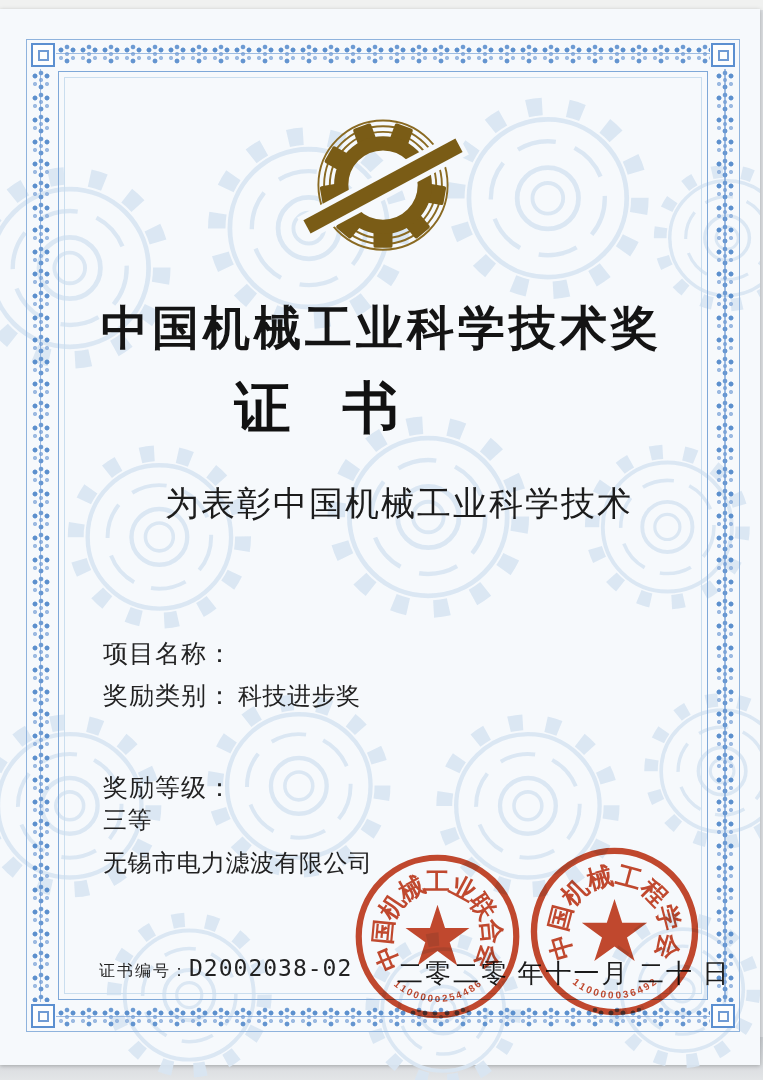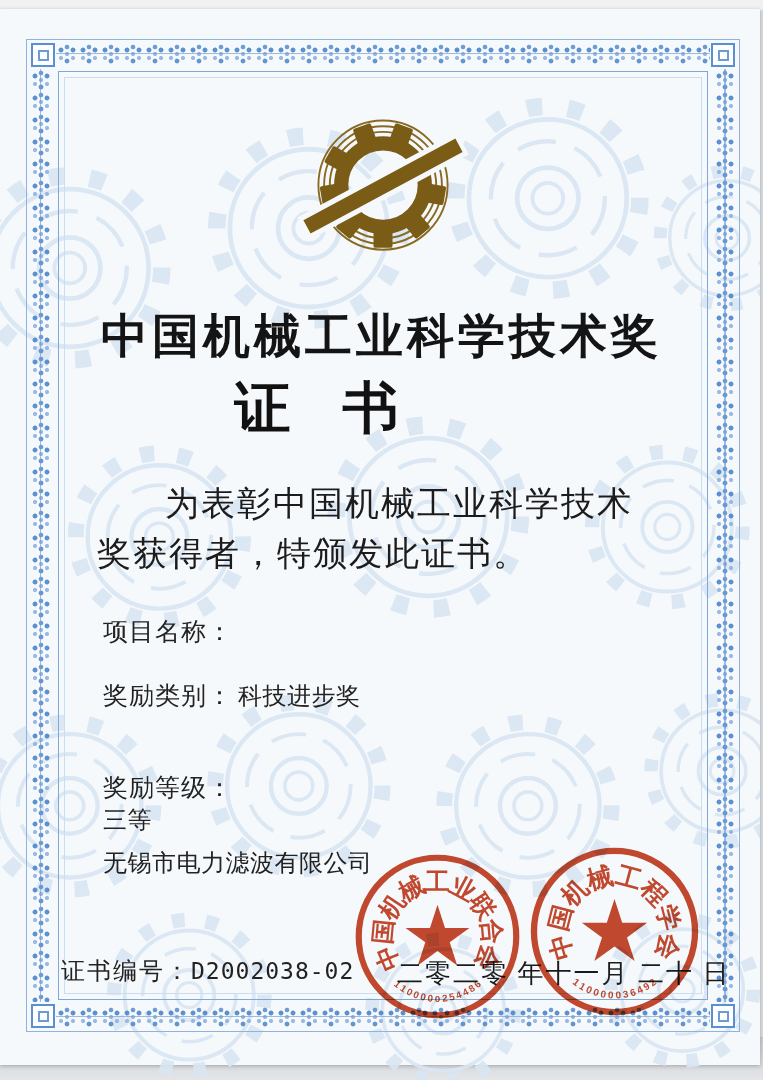--- a/index.html
+++ b/index.html
@@ -50,32 +50,32 @@
           display:flex;align-items:center;justify-content:center;}
   .corner::after{content:"";width:7px;height:7px;border:2px solid #6f9bd4;}
   .c-tl{left:31px;top:34px;} .c-tr{right:25px;top:34px;}
   .c-bl{left:31px;bottom:37px;} .c-br{right:25px;bottom:37px;}
   .frame-inner{position:absolute;left:58px;top:62px;right:52px;bottom:65px;border:1px solid #7fa8d8;}
   .frame-faint{position:absolute;left:64px;top:68px;right:58px;bottom:71px;border:1px solid #cadeef;}
   
   .emblem{position:absolute;left:288px;top:100px;width:190px;height:156px;}
   .award-title{position:absolute;left:0;width:763px;top:288px;text-align:center;
      font-size:47px;font-weight:bold;letter-spacing:4px;color:#141414;
-     font-family:"Liberation Serif", serif;margin-top:8px;}
+     font-family:"Liberation Serif", serif;}
   .doc-type{position:absolute;left:0;width:643px;top:362px;text-align:center;
      font-size:56px;font-weight:bold;color:#111;letter-spacing:10px;word-spacing:18px;}
   .citation{position:absolute;left:97px;top:470px;width:558px;font-size:34px;line-height:50px;
      color:#1c1c1c;letter-spacing:2px;}
   .citation .l1{text-indent:68px;}
   .field-row{position:absolute;left:103px;display:flex;align-items:baseline;color:#222;}
   .field-label{width:135px;font-size:25px;letter-spacing:1px;flex:0 0 auto;}
   .field-value{font-size:24px;letter-spacing:.5px;}
-  .row-1{top:606px;} .row-2{top:670px;} .row-3{top:762px;flex-direction:column;} .row-4{top:838px;}
+  .row-1{top:628px;} .row-2{top:670px;} .row-3{top:762px;flex-direction:column;} .row-4{top:838px;}
   .footer-certno{position:absolute;left:61px;top:946px;display:flex;align-items:baseline;color:#222;z-index:3;}
-  .footer-certno .lbl{font-size:24px;letter-spacing:2px;}
+  .footer-certno .lbl{font-size:16px;letter-spacing:2px;margin-left:38px;}
   .footer-certno .num{font-size:23px;font-family:"DejaVu Sans Mono", monospace;letter-spacing:1px;}
   .date-line{position:absolute;left:397px;top:947px;font-size:26px;color:#1a1a1a;letter-spacing:2px;z-index:3;}
   
   .seal{position:absolute;mix-blend-mode:multiply;opacity:.92;z-index:6;}
   .seal-left{left:349px;top:839px;width:177px;height:177px;}
   .seal-right{left:524px;top:832px;width:181px;height:181px;}
   .seal text{fill:#c23a1c;text-anchor:middle;font-family:"Liberation Sans", sans-serif;font-weight:bold;}
   .seal .seal-name text{font-size:28px;}
   .seal .seal-code text{font-size:11px;}
 </style>
@@ -145,21 +145,20 @@
       <circle cx="100" cy="78" r="44" fill="none" stroke="#7a5c16" stroke-width="15"></circle>
       <line x1="16" y1="124" x2="184" y2="34" stroke="#f6f9fc" stroke-width="27"></line>
       <line x1="20" y1="122" x2="180" y2="36" stroke="#7a5c16" stroke-width="16"></line>
     </svg>
 
     <div class="award-title">中国机械工业科学技术奖</div>
     <div class="doc-type">证 书</div>
 
     <div class="citation">
       <div class="l1">为表彰中国机械工业科学技术</div>
-      <div class="l2">奖获得者，特颁发此证书。</div>
     </div>
 
     <div class="field-row row-1">
       <span class="field-label">项目名称：</span>
     </div>
     <div class="field-row row-2">
       <span class="field-label">奖励类别：</span>
       <span class="field-value">科技进步奖</span>
     </div>
     <div class="field-row row-3">

